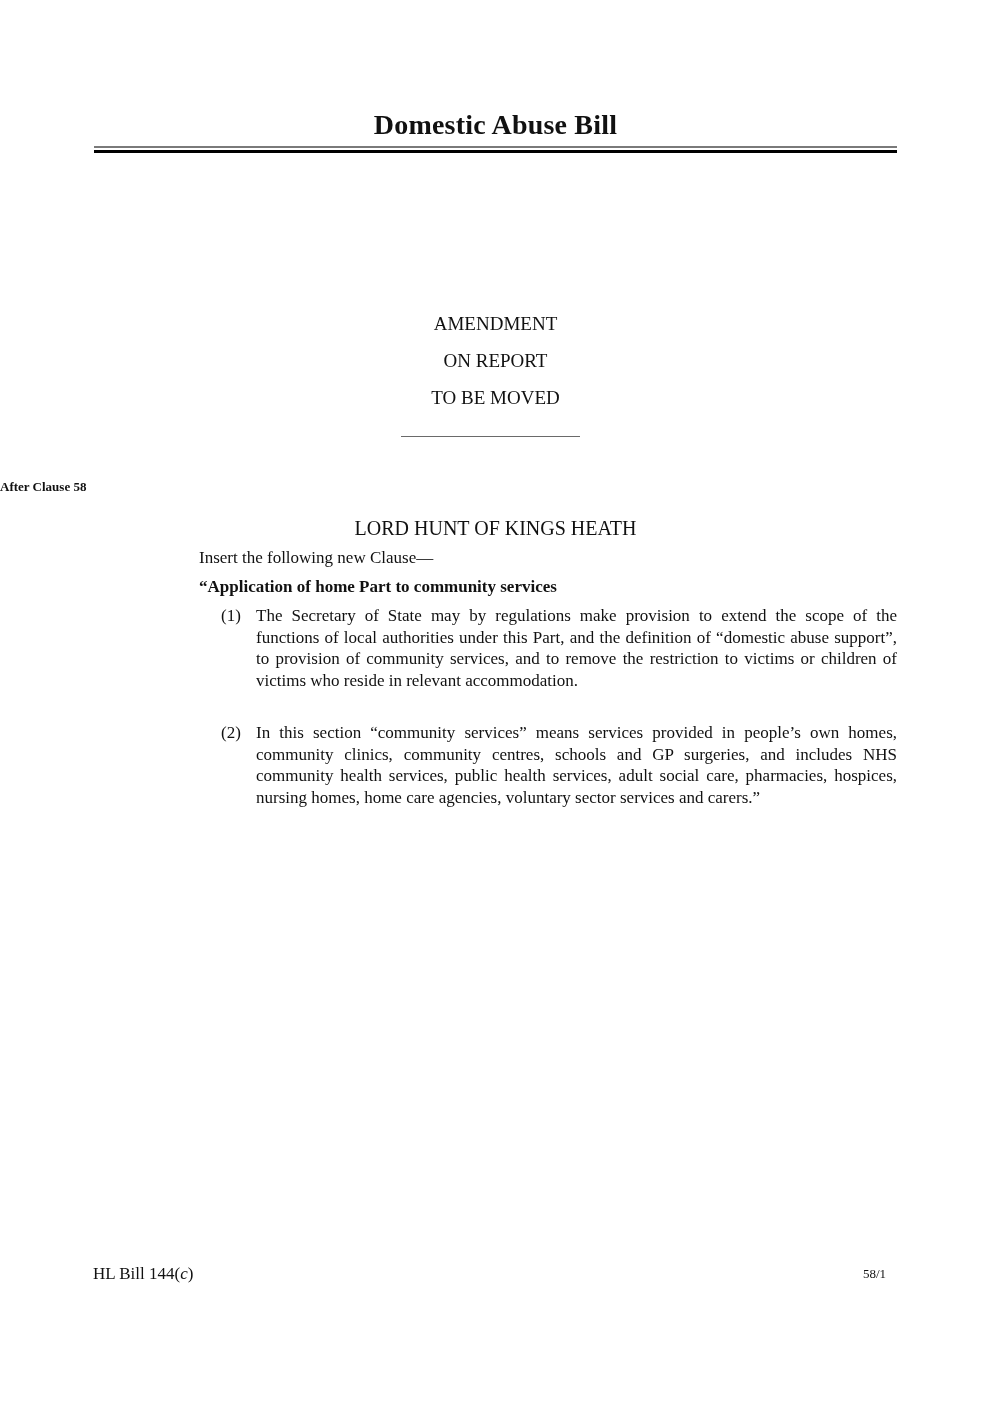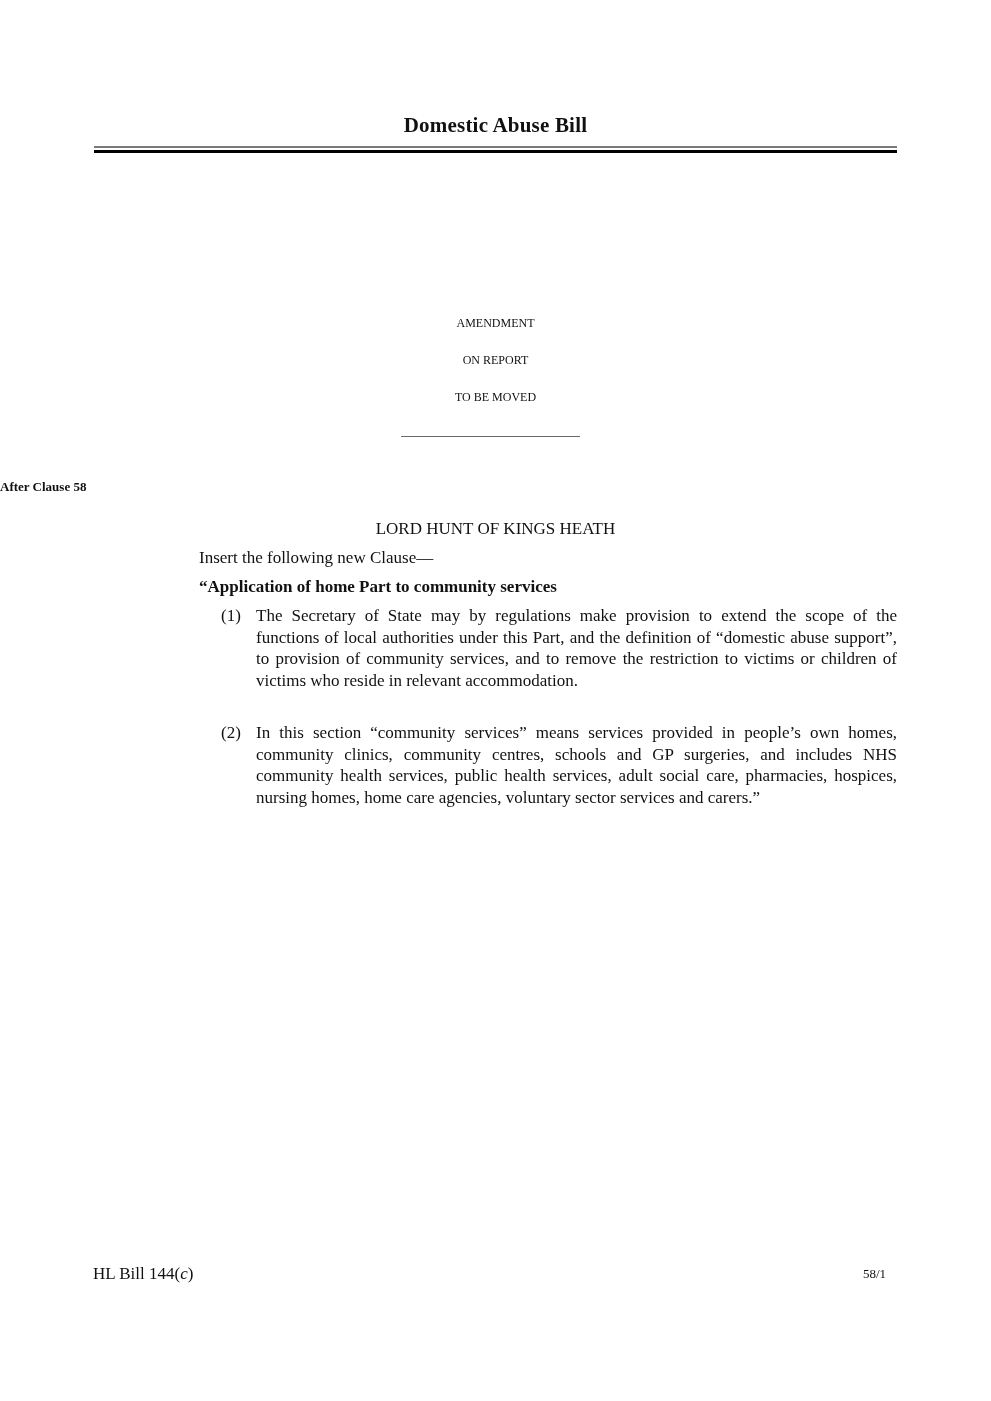--- a/index.html
+++ b/index.html
@@ -14,21 +14,21 @@
       font-family: "Liberation Serif", "DejaVu Serif", serif;
       color: #111111;
       overflow: hidden;
     }
     .page-title {
       position: absolute;
       left: 0;
       width: 991px;
       top: 106px;
       text-align: center;
-      font-size: 21px;
+      font-size: 28px;
       font-weight: bold;
       line-height: 38px;
       letter-spacing: 0.2px;
       margin: 0;
     }
     .rule-thin {
       position: absolute;
       left: 94px;
       width: 803px;
       top: 146px;
@@ -42,21 +42,21 @@
       top: 150px;
       height: 3px;
       background: #000000;
     }
     .heading-block {
       position: absolute;
       left: 0;
       width: 991px;
       top: 305px;
       text-align: center;
-      font-size: 12px;
+      font-size: 19px;
       line-height: 37px;
     }
     .heading-line {
       display: block;
     }
     .separator {
       position: absolute;
       left: 401px;
       width: 179px;
       top: 436px;
@@ -72,21 +72,21 @@
       font-size: 13px;
       font-weight: bold;
       line-height: 21px;
     }
     .sponsor {
       position: absolute;
       left: 0;
       width: 991px;
       top: 518px;
       text-align: center;
-      font-size: 17px;
+      font-size: 20px;
       line-height: 21px;
     }
     .instruction {
       position: absolute;
       left: 199px;
       top: 547px;
       font-size: 17px;
       line-height: 21px;
     }
     .clause-title {

